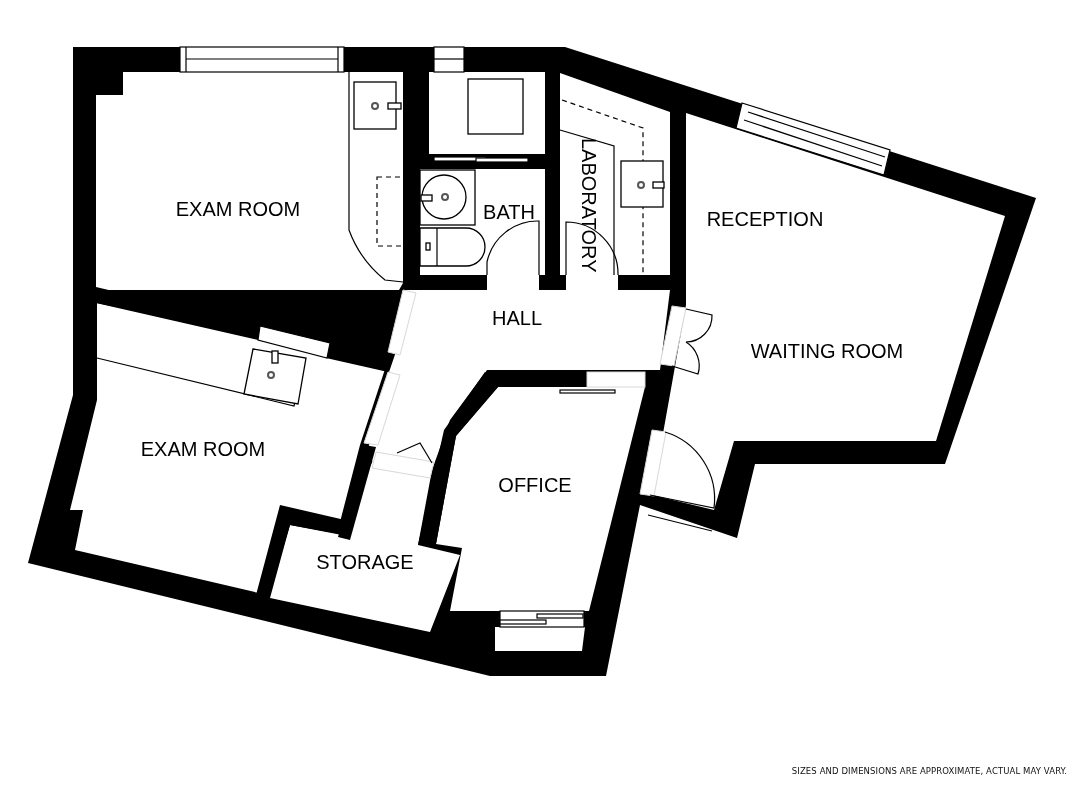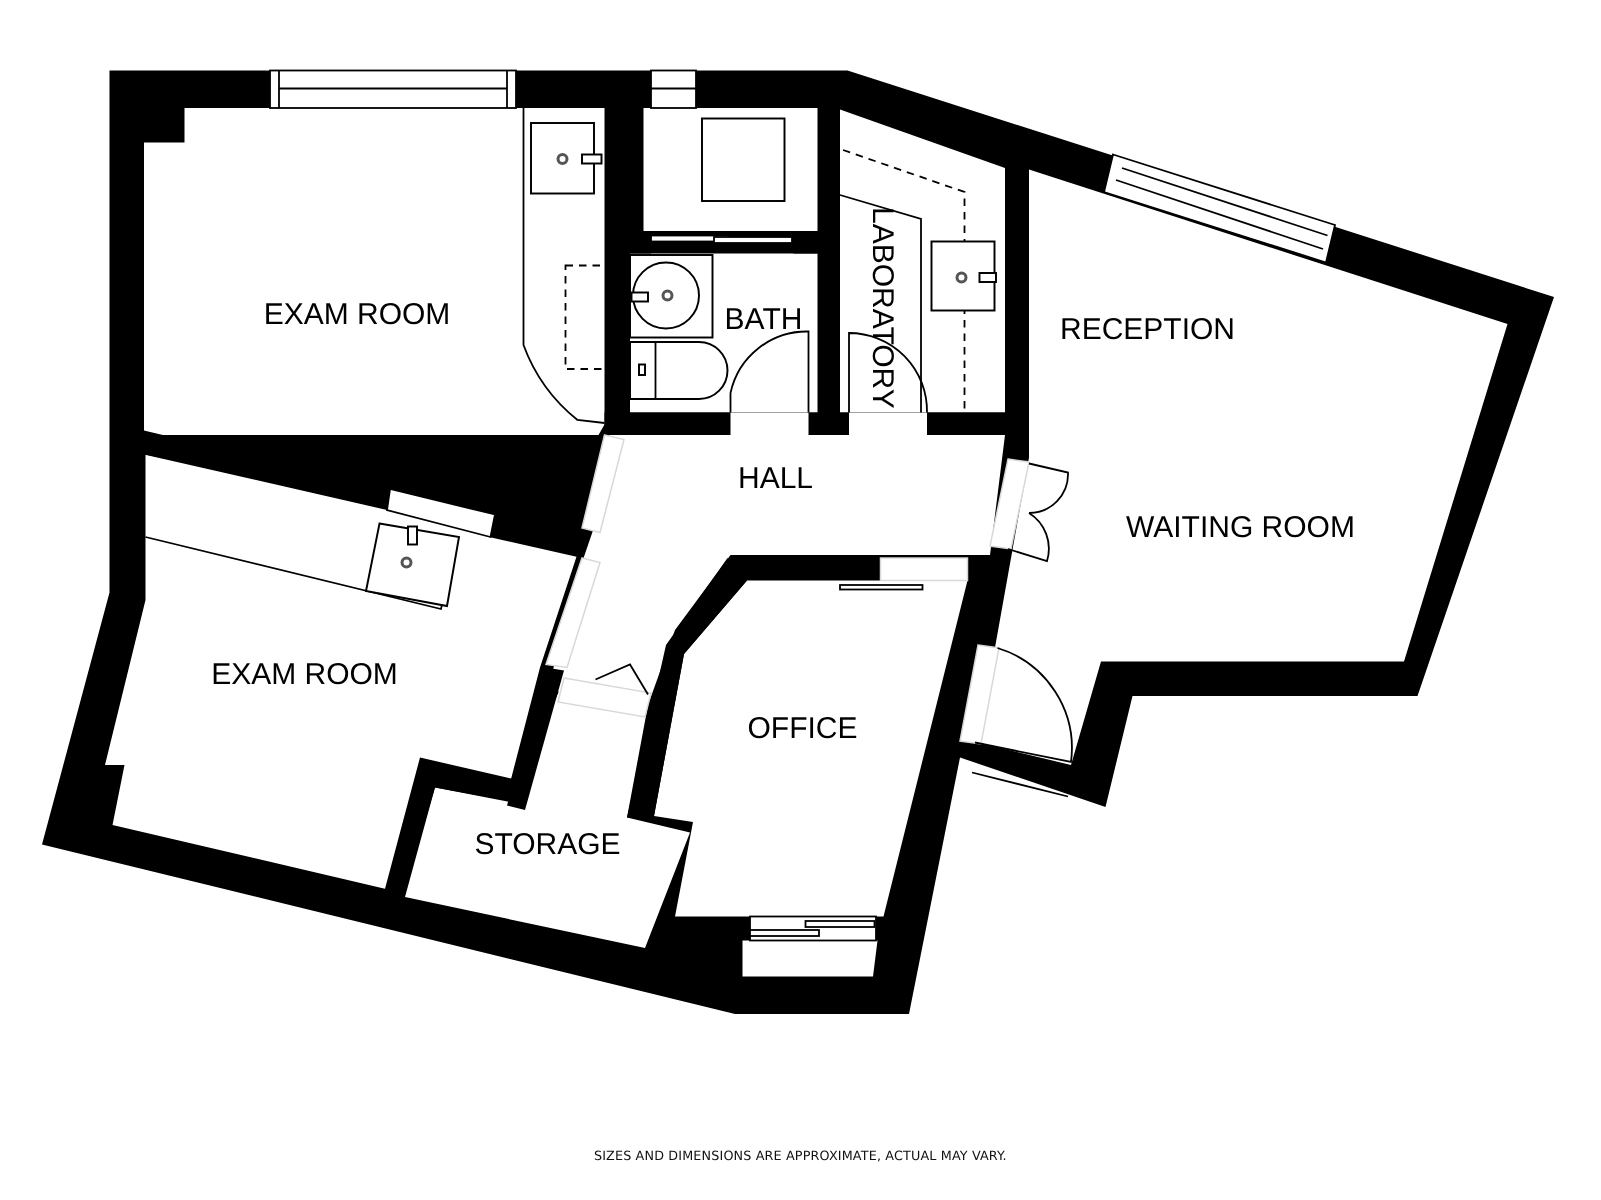--- a/index.html
+++ b/index.html
@@ -7,21 +7,21 @@
   #plan { position: absolute; left: 0; top: 0; width: 1067px; height: 800px; }
   .wall { fill: #000000; }
   .floor { fill: #ffffff; }
   .fix { fill: #ffffff; stroke: #000000; stroke-width: 1.3; }
   .thin { fill: none; stroke: #000000; stroke-width: 1.2; }
   .dash { fill: none; stroke: #000000; stroke-width: 1.2; stroke-dasharray: 5 4; }
   .opening { fill: #ffffff; stroke: #d8d8d8; stroke-width: 1; }
   .win { fill: #ffffff; stroke: #000000; stroke-width: 1.2; }
   .drain { fill: #ffffff; stroke: #555555; stroke-width: 2; }
   .room-label { font-family: "Liberation Sans", "DejaVu Sans", sans-serif; font-size: 20px; fill: #000000; }
-  .disclaimer { position: absolute; left: 0; width: 1067px; top: 766px; text-align: center; font-family: "DejaVu Sans", sans-serif; font-size: 8.5px; color: #111111; letter-spacing: 0.1px; }
+  .disclaimer { position: absolute; left: 0; width: 1067px; top: 766px; text-align: right; font-family: "DejaVu Sans", sans-serif; font-size: 8.5px; color: #111111; letter-spacing: 0.1px; }
 </style>
 </head>
 <body>
 
 <svg id="plan" viewBox="0 0 1067 800" xmlns="http://www.w3.org/2000/svg">
 
   <g>
     <polygon class="wall" points="73,47 565,47 1036,198 945,464 755,464 737,538 640,505 606,676 490,676 28,563 73,395"></polygon>
   </g>
 

